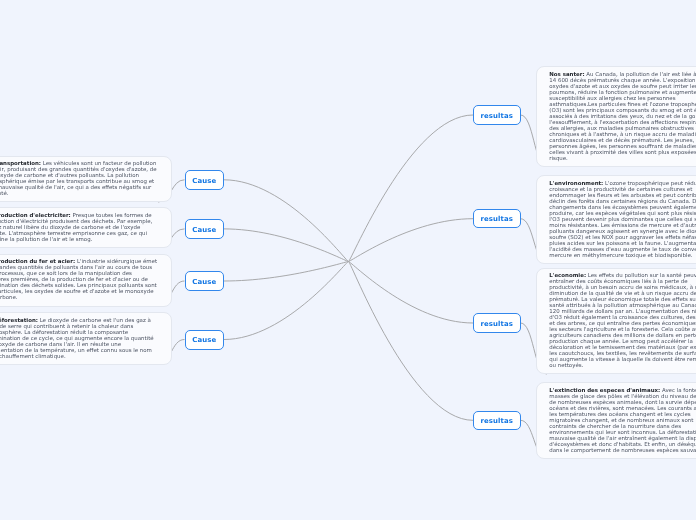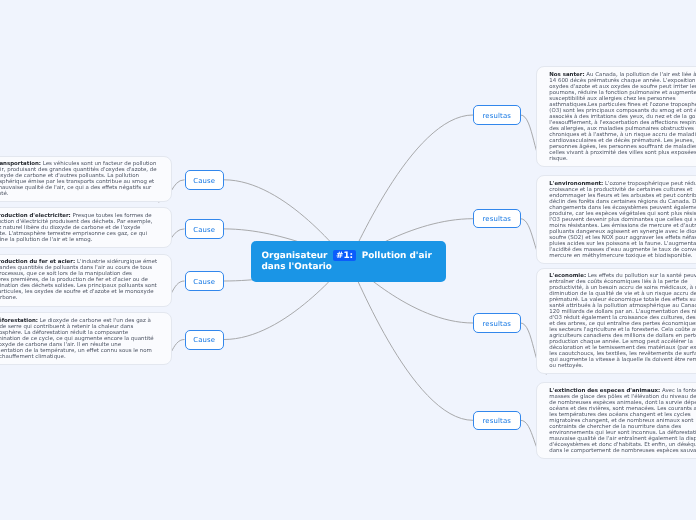--- a/index.html
+++ b/index.html
@@ -12,21 +12,21 @@
   svg#edges path{fill:none;stroke:#a8a9ab;stroke-width:1;}
   .node{position:absolute;box-sizing:border-box;}
 
   #center-node{position:absolute;left:251px;top:241px;width:195px;height:41px;
        background:#1a95e6;border-radius:5px;color:#fff;z-index:6;
        font-weight:bold;font-size:8.9px;line-height:11.3px;
        padding:9.5px 6px 0 10.5px;letter-spacing:0px;white-space:normal;}
   #center-node .badge{background:#0b5cfb;border-radius:2px;padding:0.5px 3px;margin:0 2.5px;}
 
   .pill{background:#fff;border:1.7px solid #3287ec;border-radius:5px;
-        color:#1175e3;font-size:6.9px;font-weight:normal;z-index:5;
+        color:#1175e3;font-size:6.9px;font-weight:bold;z-index:5;
         display:flex;align-items:center;justify-content:center;letter-spacing:0.15px;padding-top:1.6px;}
   #pill-c1{left:184.5px;top:170px;width:39.5px;height:19.6px;}
   #pill-c2{left:184.5px;top:219px;width:39.5px;height:19.7px;}
   #pill-c3{left:184.5px;top:271px;width:39.5px;height:20px;}
   #pill-c4{left:184.5px;top:329.5px;width:39.5px;height:20px;}
   #pill-r1{left:473px;top:105.3px;width:47.5px;height:19.3px;}
   #pill-r2{left:473px;top:209px;width:47.5px;height:19.3px;}
   #pill-r3{left:473px;top:313.3px;width:47.5px;height:19.3px;}
   #pill-r4{left:473px;top:410.6px;width:47.5px;height:19.4px;}
 
@@ -117,17 +117,14 @@
   <div class="node pill" id="pill-r2">
       <span>resultas</span>
     </div>
   <div class="node pill" id="pill-r3">
       <span>resultas</span>
     </div>
   <div class="node pill" id="pill-r4">
       <span>resultas</span>
     </div>
 
-  <div class="node" id="center-node">
-    <span>Organisateur</span> <span class="badge">#1:</span> <span>Pollution d'air dans l'Ontario</span>
-  </div>
 
 </div>
 
 </body></html>

